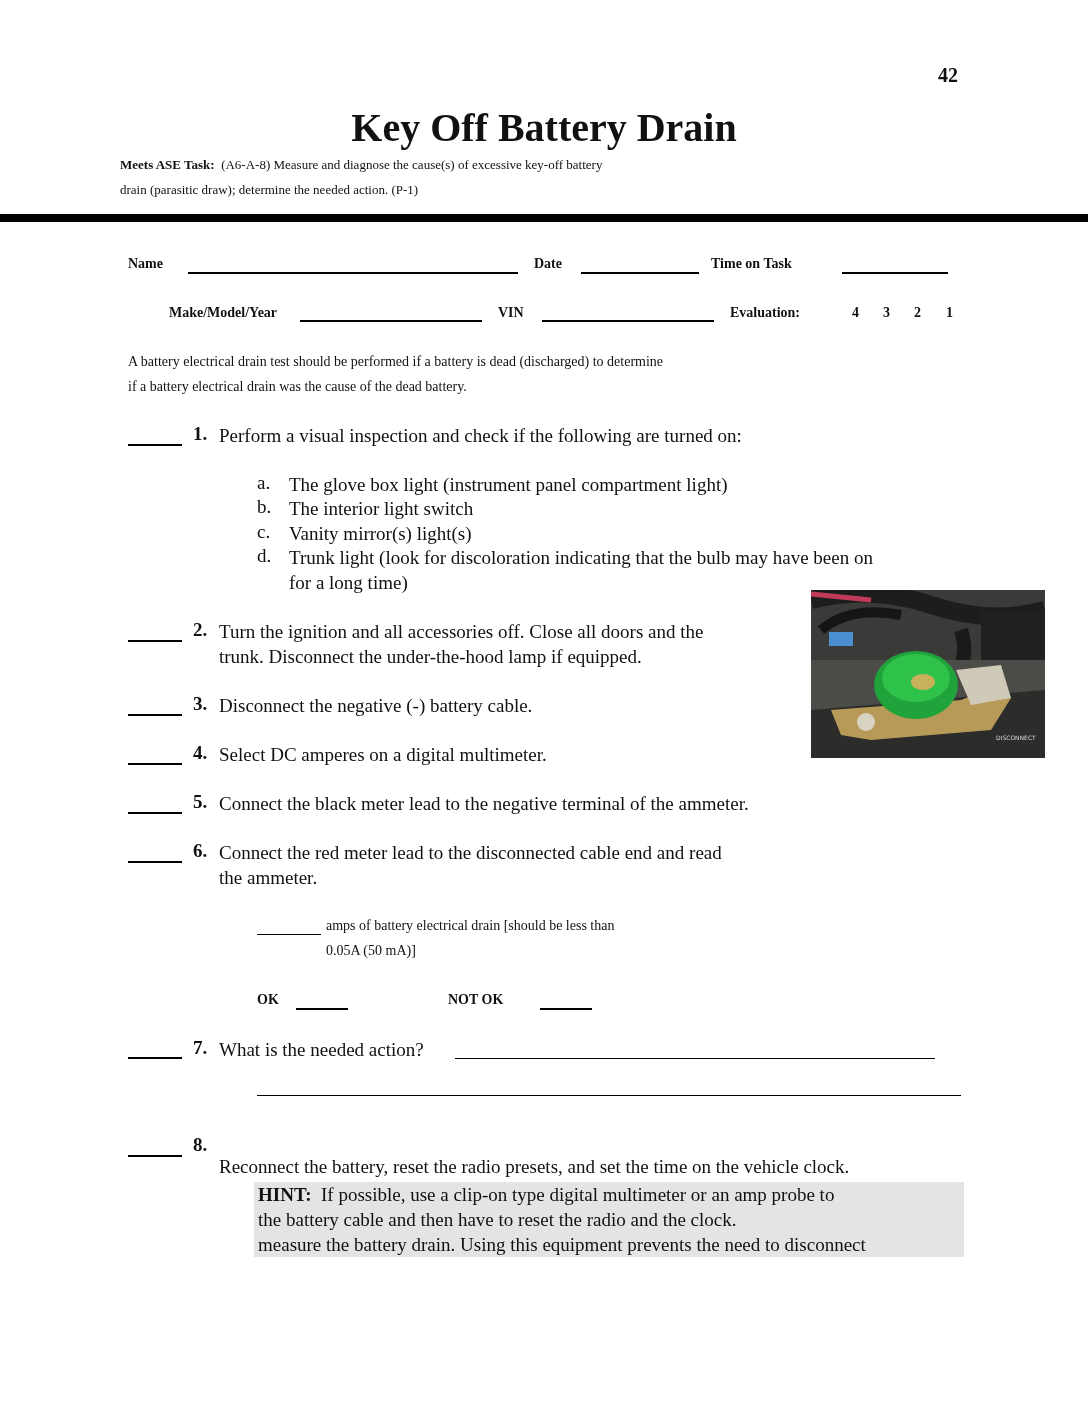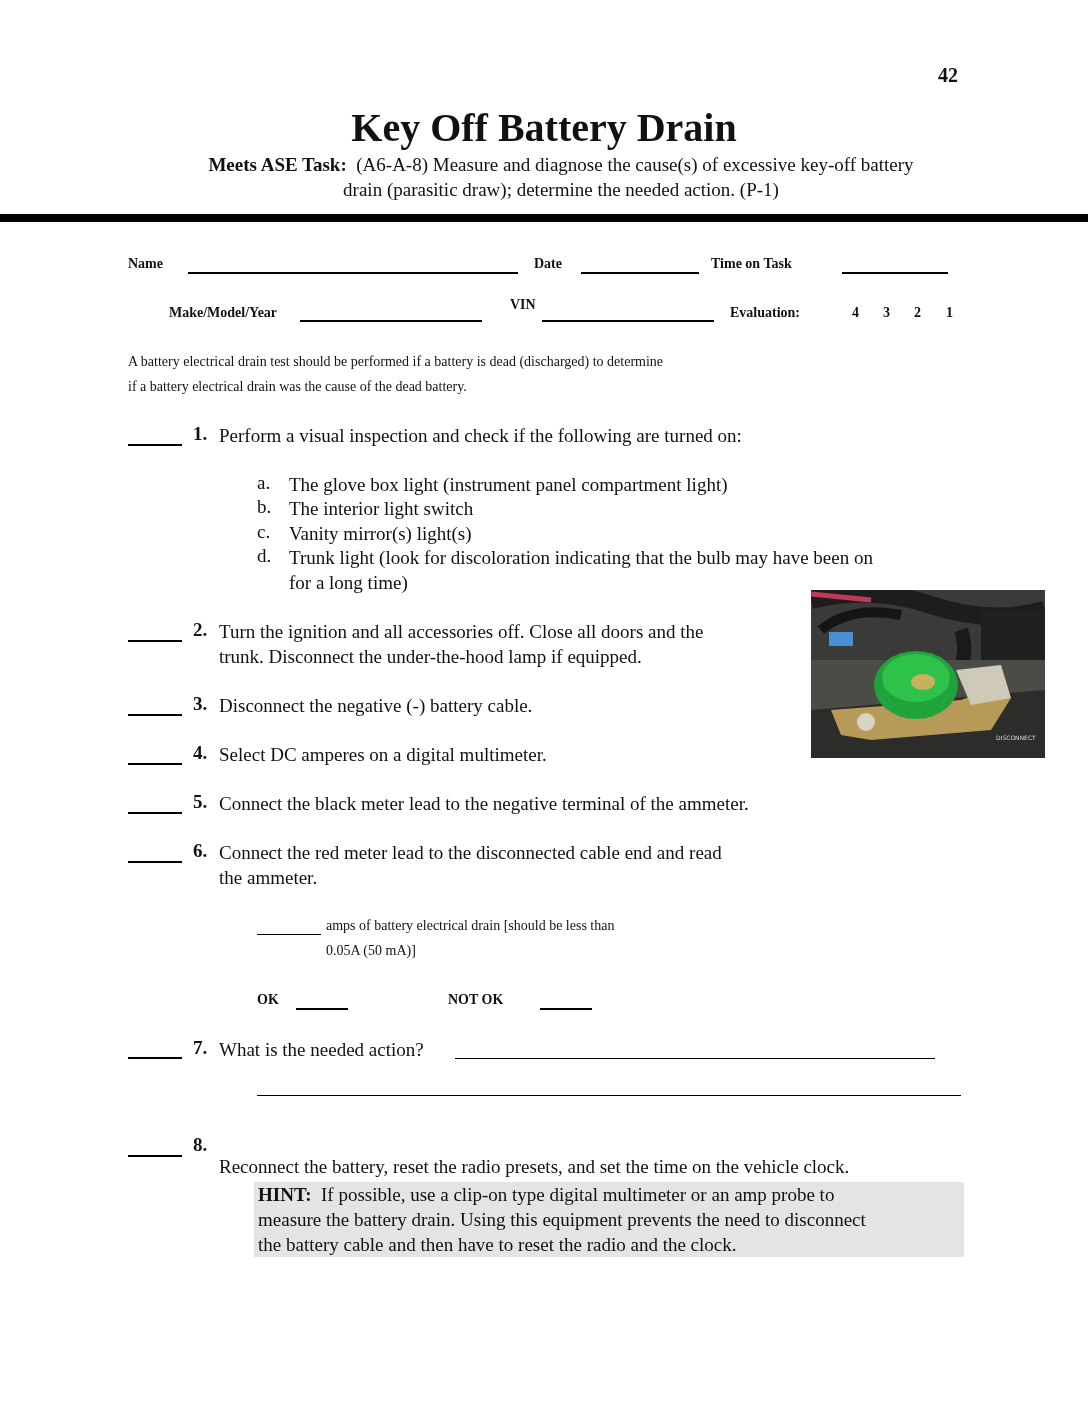--- a/index.html
+++ b/index.html
@@ -3,21 +3,21 @@
   <meta charset="utf-8">
   <style>
     html, body { margin: 0; padding: 0; background: #ffffff; }
     body {
       width: 1088px; height: 1408px; position: relative; overflow: hidden;
       font-family: "Liberation Serif", "DejaVu Serif", serif; color: #111;
     }
     .abs { position: absolute; }
     .page-number { left: 938px; top: 64px; font-size: 20px; font-weight: bold; }
     .title { left: 0; width: 1088px; top: 104px; text-align: center; font-size: 40px; font-weight: bold; }
-    .task { left: 136px; width: 850px; top: 152px; text-align: center; font-size: 19px; line-height: 25px; }
+    .task { left: 120px; width: 850px; top: 152px; text-align: left; font-size: 13px; line-height: 25px; }
     .task b { font-weight: bold; }
     .rule { left: 0; top: 214px; width: 1088px; height: 8px; background: #000; }
     .bold { font-weight: bold; }
     .row { position: absolute; font-size: 14px; line-height: 25px; white-space: nowrap; }
     .step-blank { position: absolute; left: 128px; width: 54px; border-bottom: 2px solid #000; }
     .step-num { position: absolute; left: 193px; font-weight: bold; font-size: 19px; }
     .step-text { position: absolute; left: 219px; font-size: 19px; line-height: 25px; }
     .sub-letter { position: absolute; left: 257px; font-size: 19px; }
     .sub-text { position: absolute; left: 289px; font-size: 19px; line-height: 25px; }
     .photo {
@@ -42,21 +42,21 @@
 
 <div class="row bold" style="left:128px; top:251px;">Name</div>
 <div class="abs" style="left:188px; top:272px; width:330px; border-bottom:2px solid #000;"></div>
 <div class="row bold" style="left:534px; top:251px;">Date</div>
 <div class="abs" style="left:581px; top:272px; width:118px; border-bottom:2px solid #000;"></div>
 <div class="row bold" style="left:711px; top:251px;">Time on Task</div>
 <div class="abs" style="left:842px; top:272px; width:106px; border-bottom:2px solid #000;"></div>
 
 <div class="row bold" style="left:128px; top:300px;margin-left:41px;">Make/Model/Year</div>
 <div class="abs" style="left:300px; top:320px; width:182px; border-bottom:2px solid #000;"></div>
-<div class="row bold" style="left:498px; top:292px;margin-left:12px;">VIN</div>
+<div class="row bold" style="left:498px; top:300px;">VIN</div>
 <div class="abs" style="left:542px; top:320px; width:172px; border-bottom:2px solid #000;"></div>
 <div class="row bold" style="left:730px; top:300px;">Evaluation:</div>
 <div class="row bold" style="left:852px; top:300px;">4</div>
 <div class="row bold" style="left:883px; top:300px;">3</div>
 <div class="row bold" style="left:914px; top:300px;">2</div>
 <div class="row bold" style="left:946px; top:300px;">1</div>
 
 <div class="row" style="left:128px; top:349px;">A battery electrical drain test should be performed if a battery is dead (discharged) to determine</div>
 <div class="row" style="left:128px; top:374px;text-align:right;">if a battery electrical drain was the cause of the dead battery.</div>
 
@@ -131,15 +131,15 @@
 <div class="step-text" style="top:1037px;">What is the needed action?</div>
 <div class="abs" style="left:455px; top:1058px; width:480px; border-bottom:1px solid #000;"></div>
 <div class="abs" style="left:257px; top:1095px; width:704px; border-bottom:1px solid #000;"></div>
 
 <div class="step-blank" style="top:1155px;"></div>
 <div class="step-num" style="top:1134px;">8.</div>
 <div class="step-text" style="top:1154px;">Reconnect the battery, reset the radio presets, and set the time on the vehicle clock.</div>
 
 <div class="abs hint">
   <div style="white-space:nowrap;"><b>HINT:</b>&nbsp; <span>If possible, use a clip-on type digital multimeter or an amp probe to</span></div>
+  <div style="white-space:nowrap;">the battery cable and then have to reset the radio and the clock.</div>
   <div style="white-space:nowrap;">measure the battery drain.  Using this equipment prevents the need to disconnect</div>
-  <div style="white-space:nowrap;">the battery cable and then have to reset the radio and the clock.</div>
 </div>
 
 </body></html>

